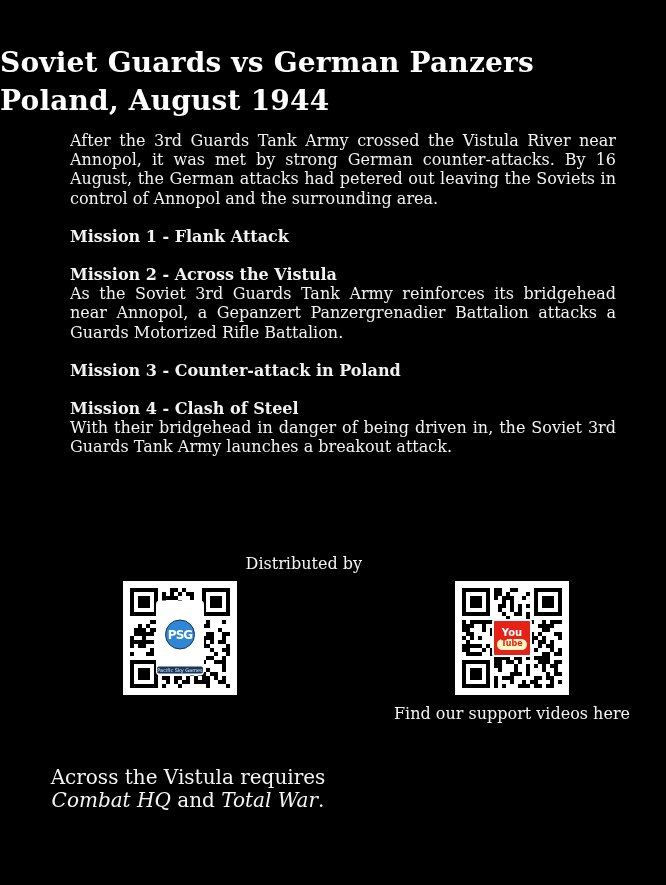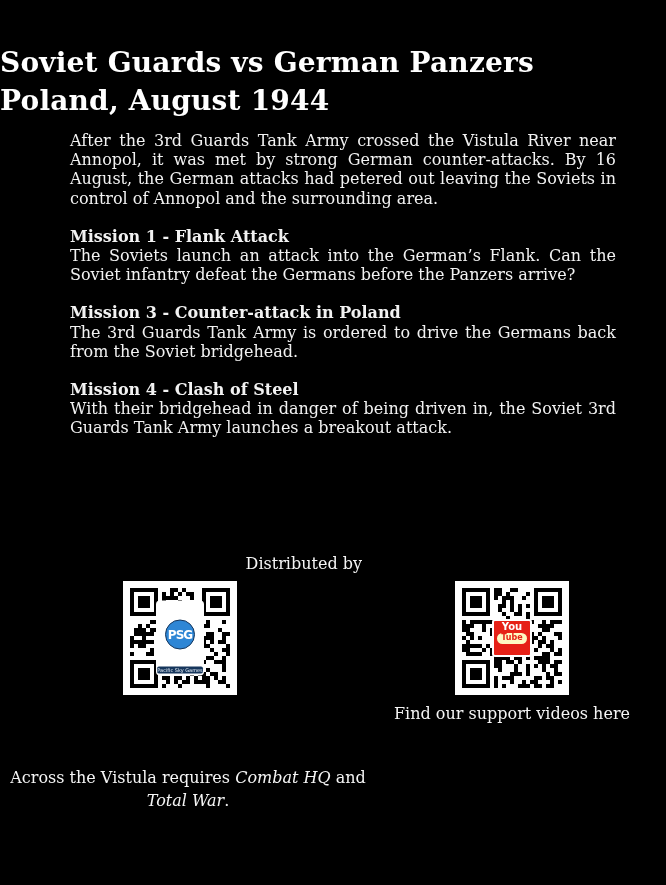--- a/index.html
+++ b/index.html
@@ -32,55 +32,57 @@
   
   .psg{width:46px;background:#fff;border-radius:4px;padding:2px 1px 2px 1px;text-align:center;
        font-family:"DejaVu Sans", sans-serif;}
   .psg-circle{width:28px;height:28px;margin:17px auto;border-radius:50%;
       background:#2e86d5;color:#fff;font-weight:bold;font-size:12px;line-height:28px;
       letter-spacing:-1px;border:1px solid #16365c;}
   .psg-band{background:#16365c;color:#eaf2fb;font-size:5px;line-height:7px;border-radius:2px;
       margin-top:1px;white-space:nowrap;overflow:hidden;}
   
   .yt{width:36px;height:34px;background:#e62117;border:2px solid #fff;border-radius:3px;
-      display:flex;flex-direction:column;align-items:center;
+      display:flex;flex-direction:column;align-items:center;justify-content:center;
       font-family:"DejaVu Sans", sans-serif;}
   .yt-top{color:#fff;font-weight:bold;font-size:10px;line-height:11px;}
   .yt-pill{background:#fef9c3;color:#e62117;font-weight:bold;font-size:8px;line-height:10px;
       padding:0 4px 1px 4px;border-radius:6px;margin-top:1px;}
   .qr-caption{position:absolute;text-align:center;font-size:16px;color:#f5f5f5;}
   #caption-left{left:16px;top:703px;width:330px;}
   #caption-right{left:352px;top:704px;width:320px;}
   .footer{
     position:absolute;left:10px;top:766px;width:356px;text-align:center;
-    font-size:16px;line-height:23px;color:#f5f5f5;
+    font-size:20px;line-height:23px;color:#f5f5f5;
   }
 </style>
 </head>
 <body>
 
 <div class="page">
 
   <div class="title">
     <div>Soviet Guards vs German Panzers</div>
     <div>Poland, August 1944</div>
   </div>
 
   <div class="text-col">
     <p class="block">After the 3rd Guards Tank Army crossed the Vistula River near Annopol, it was met by strong German counter-attacks. By 16 August, the German attacks had petered out leaving the Soviets in control of Annopol and the surrounding area.</p>
 
     <div class="block">
       <div class="mission-heading">Mission 1 - Flank Attack</div>
-      <div class="mission-body">The Soviets launch an attack into the German’s Flank. Can the Soviet infantry defeat the Germans before the Panzers arrive?</div>
     </div>
 
+    <div class="block">
+      <div class="mission-heading">Mission 2 - Across the Vistula</div>
+      <div class="mission-body">As the Soviet 3rd Guards Tank Army reinforces its bridgehead near Annopol, a Gepanzert Panzergrenadier Battalion attacks a Guards Motorized Rifle Battalion.</div>
+    </div>
 
     <div class="block">
       <div class="mission-heading">Mission 3 - Counter-attack in Poland</div>
-      <div class="mission-body">The 3rd Guards Tank Army is ordered to drive the Germans back from the Soviet bridgehead.</div>
     </div>
 
     <div class="block">
       <div class="mission-heading">Mission 4 - Clash of Steel</div>
       <div class="mission-body">With their bridgehead in danger of being driven in, the Soviet 3rd Guards Tank Army launches a breakout attack.</div>
     </div>
   </div>
 
   <div class="distrib">Distributed by</div>
 

